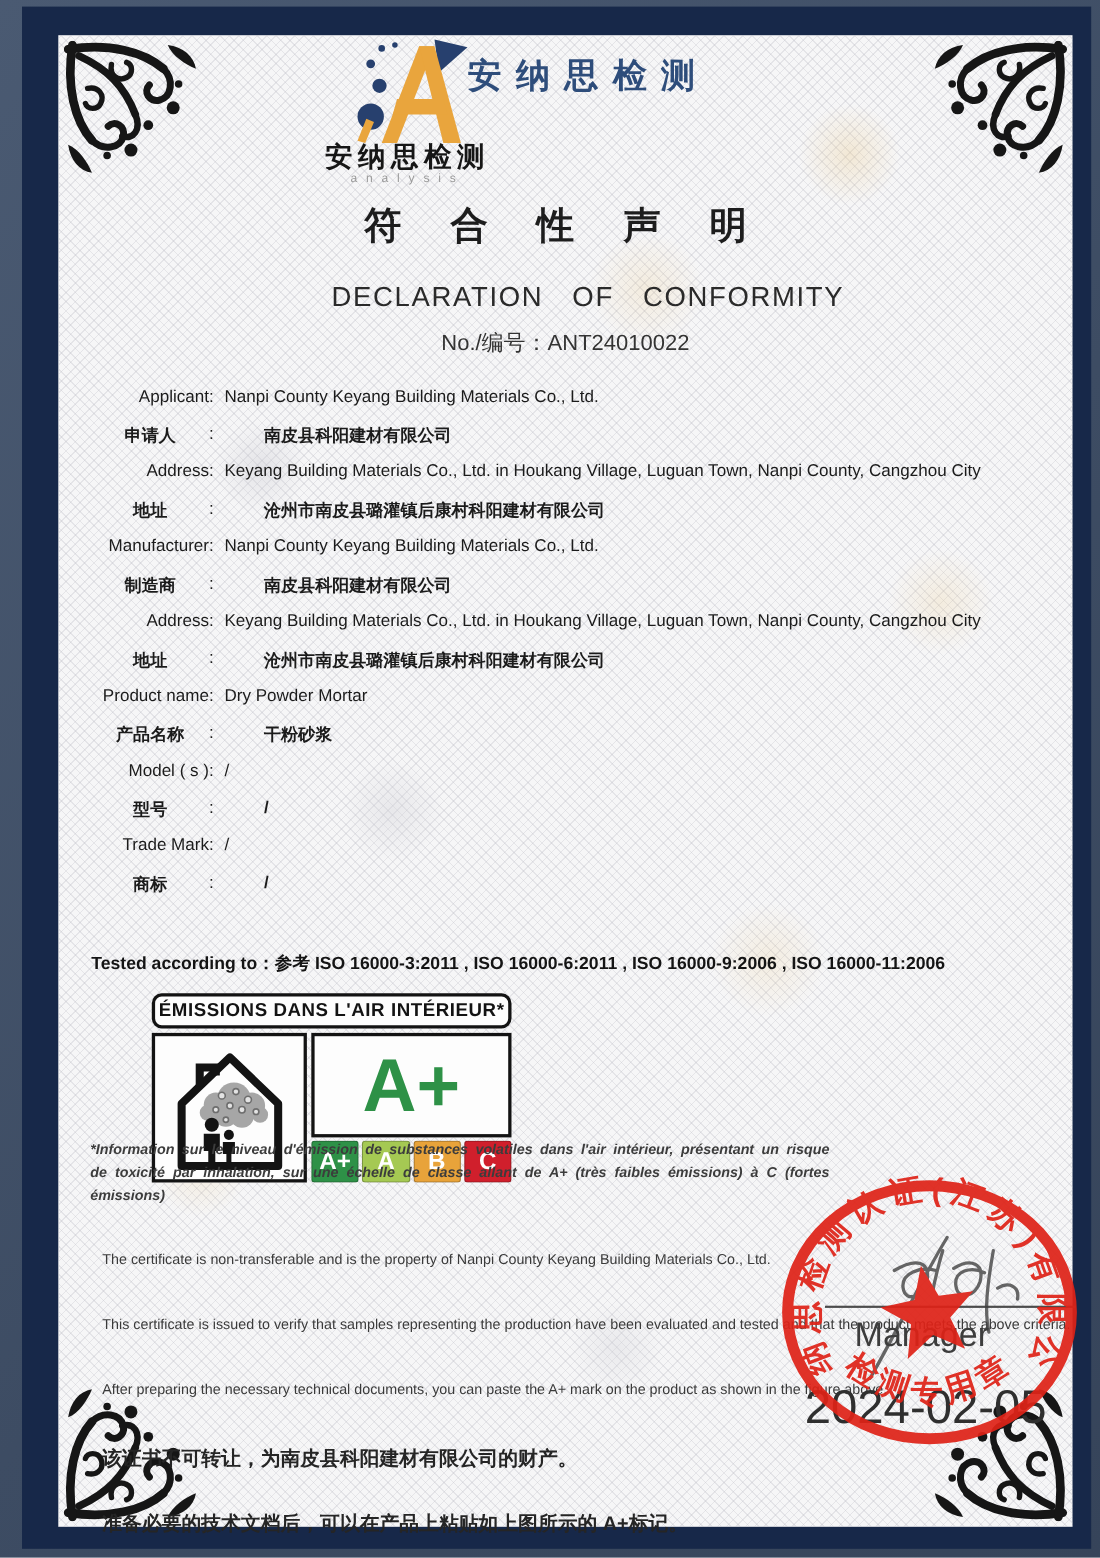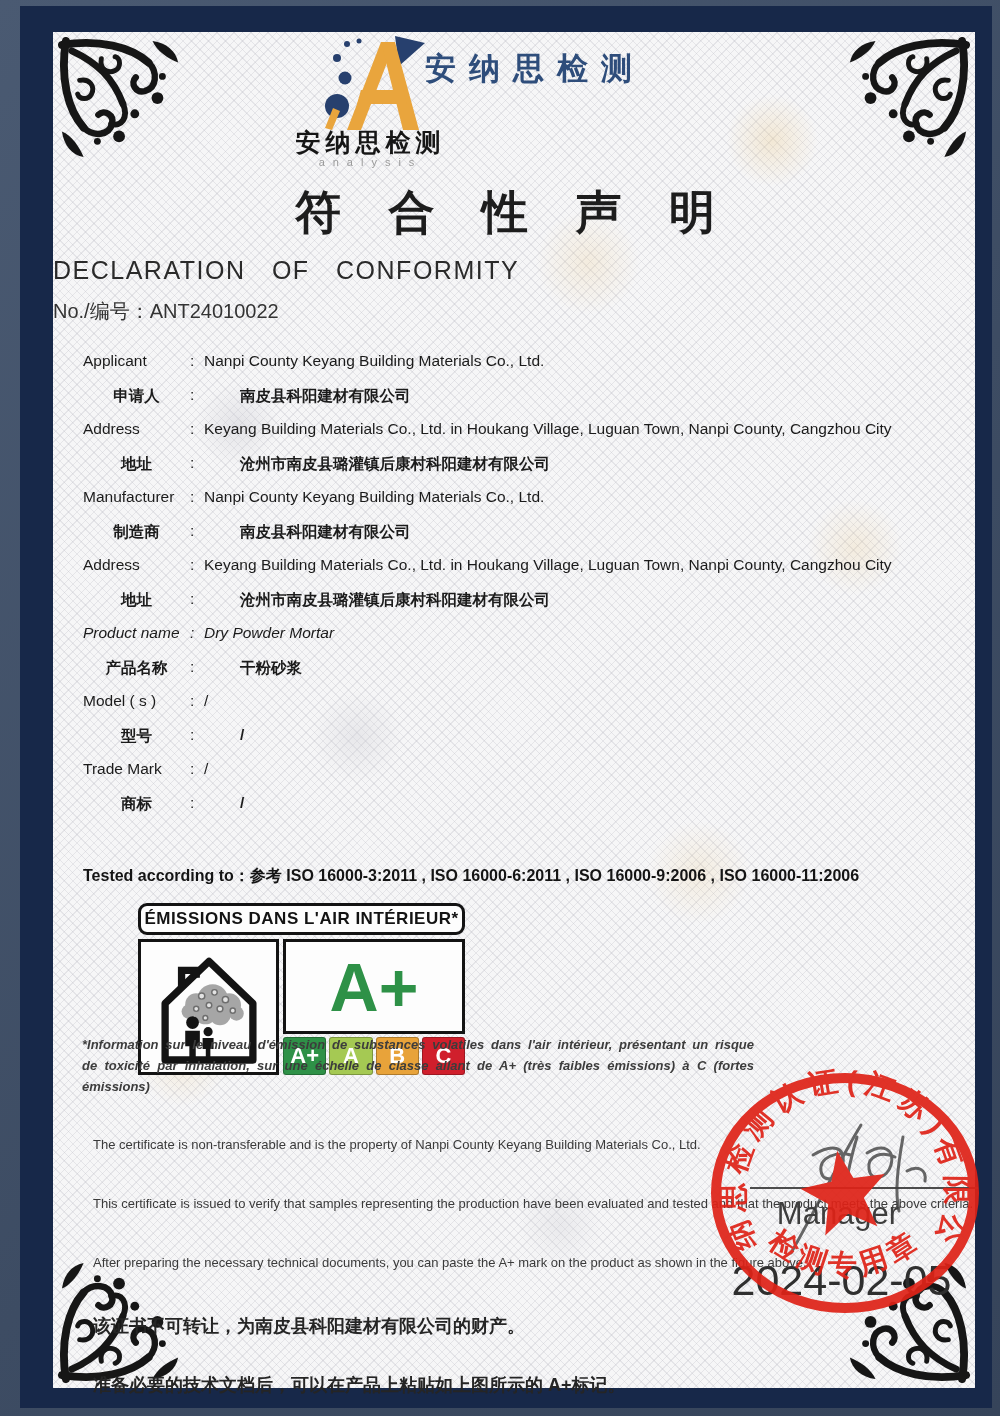--- a/index.html
+++ b/index.html
@@ -41,31 +41,31 @@
               font-size:25px; font-weight:bold; color:#161616; letter-spacing:5px; }
   .logo-sub { position:absolute; left:225px; top:124px; width:185px; text-align:center;
               font-size:11px; color:#9a9a9a; letter-spacing:8px; }
   .brand-cn { position:absolute; left:372px; top:16px; font-size:31px; font-weight:bold;
               color:#2e4d7b; letter-spacing:13px; }
   .brand-en { position:absolute; left:374px; top:60px; font-size:29px; font-weight:600;
               color:#2e4d7b; letter-spacing:1px; }
 
   .title-cn { position:absolute; left:0; top:150px; width:100%; text-align:center;
               font-family:"Liberation Serif","DejaVu Serif",serif;
-              font-size:46px; font-weight:bold; color:#1d1d1d; letter-spacing:18px; }
-  .title-en { position:absolute; left:0; top:224px; width:100%; text-align:left;
-              font-size:25px; color:#2a2a2a; letter-spacing:1.5px; word-spacing:18px; }
-  .doc-no   { position:absolute; left:0; top:266px; width:100%; 
+              font-size:34px; font-weight:bold; color:#1d1d1d; letter-spacing:18px; }
+  .title-en { position:absolute; left:0; top:224px; width:100%; text-align:center;
+              font-size:25px; color:#2a2a2a; letter-spacing:1.5px; word-spacing:18px;padding-left:41px; }
+  .doc-no   { position:absolute; left:0; top:266px; width:100%; text-align:center;
               font-size:20px; color:#333; }
 
   
   .fields { position:absolute; left:30px; top:320px; width:870px; }
   .frow { position:relative; height:21px; margin-bottom:13px; font-size:15.5px; color:#1b1b1b; }
-  .frow.gap { margin-top:7px;font-style:italic; }
-  .flabel { position:absolute; left:0; width:107px; font-weight:500; white-space:nowrap; }
+  .frow.gap { margin-top:7px; }
+  .flabel { position:absolute; left:0; width:107px; font-weight:500; white-space:nowrap;text-align:right; }
   .frow.cn .flabel { text-align:center; font-weight:bold; }
   .fcolon { position:absolute; left:107px; width:13px; font-weight:500; }
   .fvalue { position:absolute; left:121px; white-space:nowrap; }
   .frow.cn .fvalue { font-weight:bold;margin-left:36px; }
 
   .tested { position:absolute; left:30px; top:834px; font-size:16px; font-weight:600;
             color:#141414; white-space:nowrap; }
 
   
   .emlabel { position:absolute; left:85px; top:824px; width:327px;margin-top:47px; }

